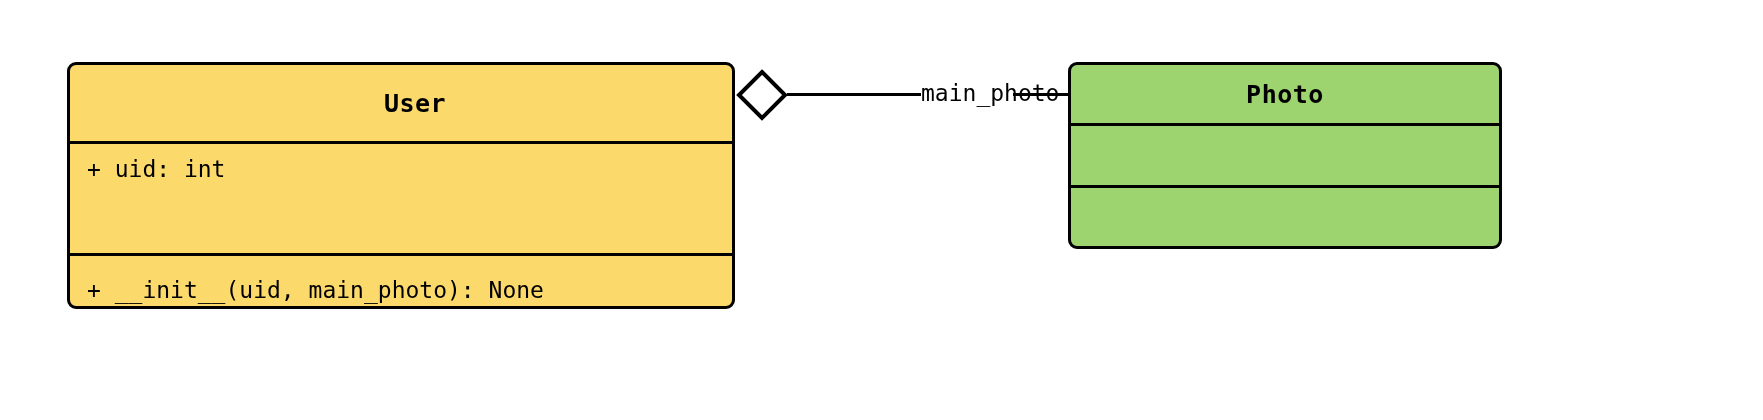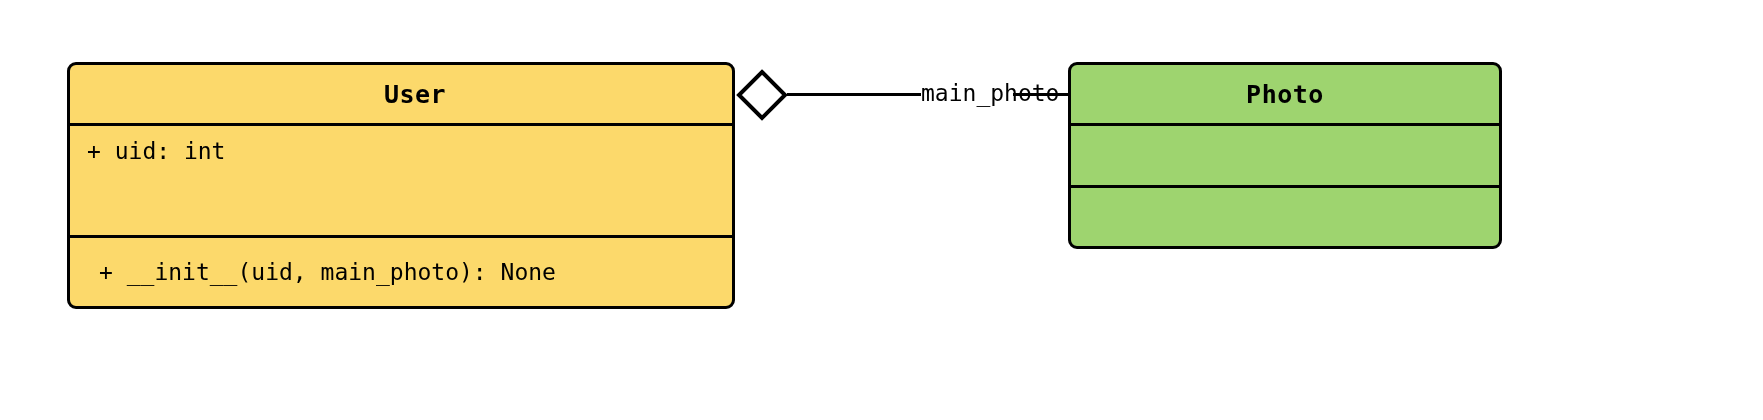--- a/index.html
+++ b/index.html
@@ -66,23 +66,23 @@
   }
 
   
   #user-class {
     left: 67px;
     top: 62px;
     width: 668px;
     height: 247px;
     background: #fcd96b;
   }
-  #user-class .c-title   { height: 58px; margin-left: 28px; }
+  #user-class .c-title   { height: 76px; margin-left: 28px; }
   #user-class .c-attrs   { height: 112px; }
-  #user-class .c-methods { height: 71px; padding-left: 12px; }
+  #user-class .c-methods { height: 71px; }
 
   
   #photo-class {
     left: 1068px;
     top: 62px;
     width: 434px;
     height: 187px;
     background: #9ed46f;
   }
   #photo-class .c-title   { height: 58px; }

